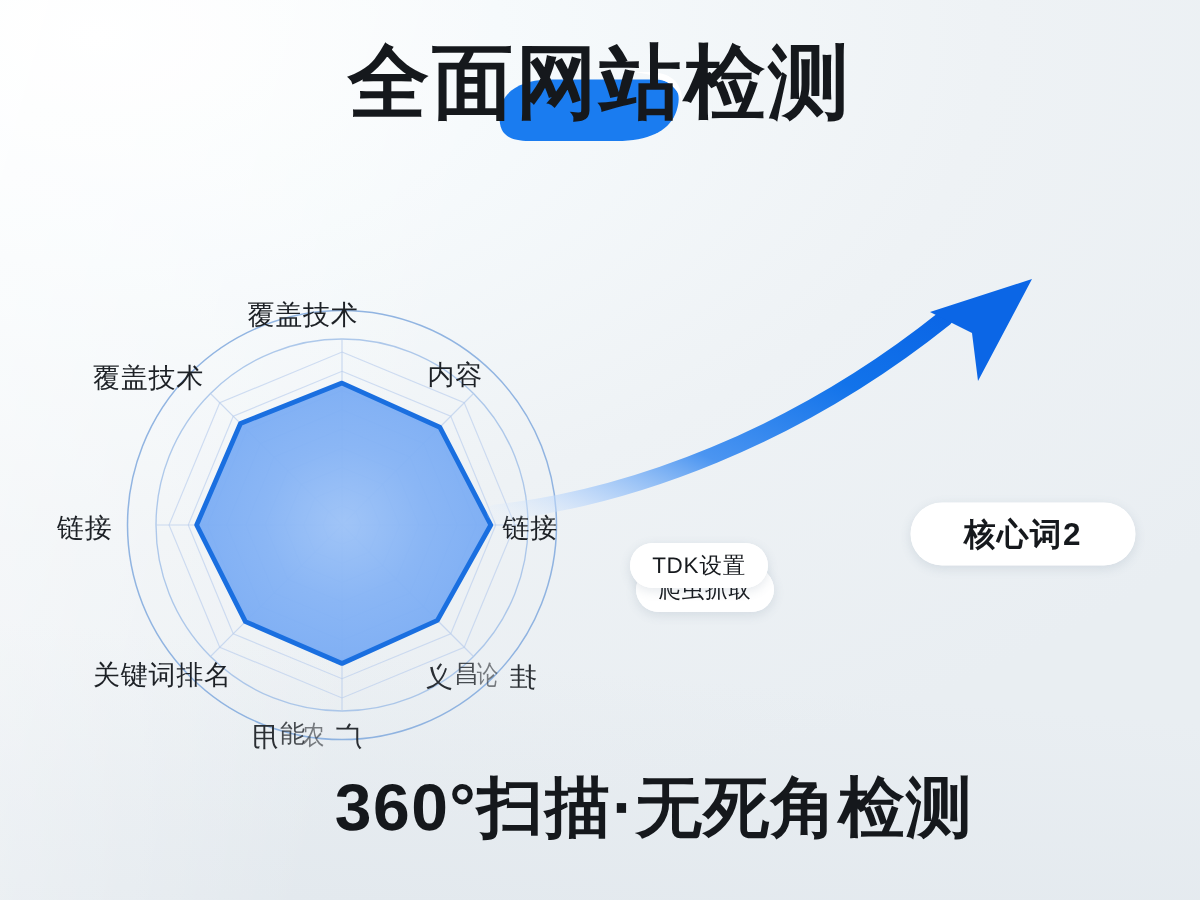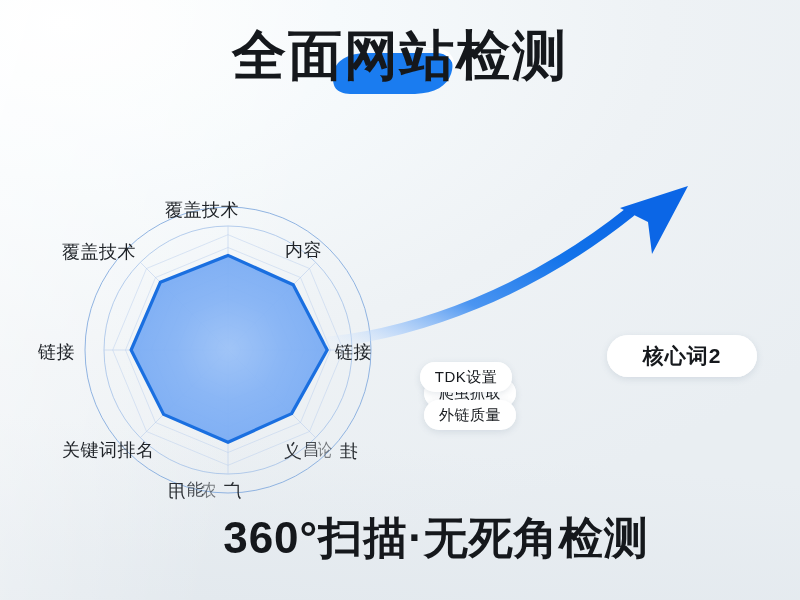--- a/index.html
+++ b/index.html
@@ -228,23 +228,20 @@
     <path d="M30,162 C120,152 230,112 330,32" stroke="url(#arrowGrad)" stroke-width="11" fill="none" stroke-linecap="round"></path>
     <path d="M388,6 L320,28 L348,42 L352,74 Z" fill="#0b66e6"></path>
   </svg>
 
   <div class="pill pill-small" style="left:424px; top:330px;margin-top:48px;">
     <span>爬虫抓取</span>
   </div>
   <div class="pill pill-small" style="left:420px; top:362px;">
     <span>TDK设置</span>
   </div>
-  <div class="pill pill-small" style="left:424px; top:400px;">
-    <span>外链质量</span>
-  </div>
 
   <div class="pill pill-big" style="left:607px; top:335px;">
     <span>核心词2</span>
   </div>
 
   <div class="foot-block">
     <div class="foot-title">360°扫描·无死角检测</div>
   </div>
 
 </div>

